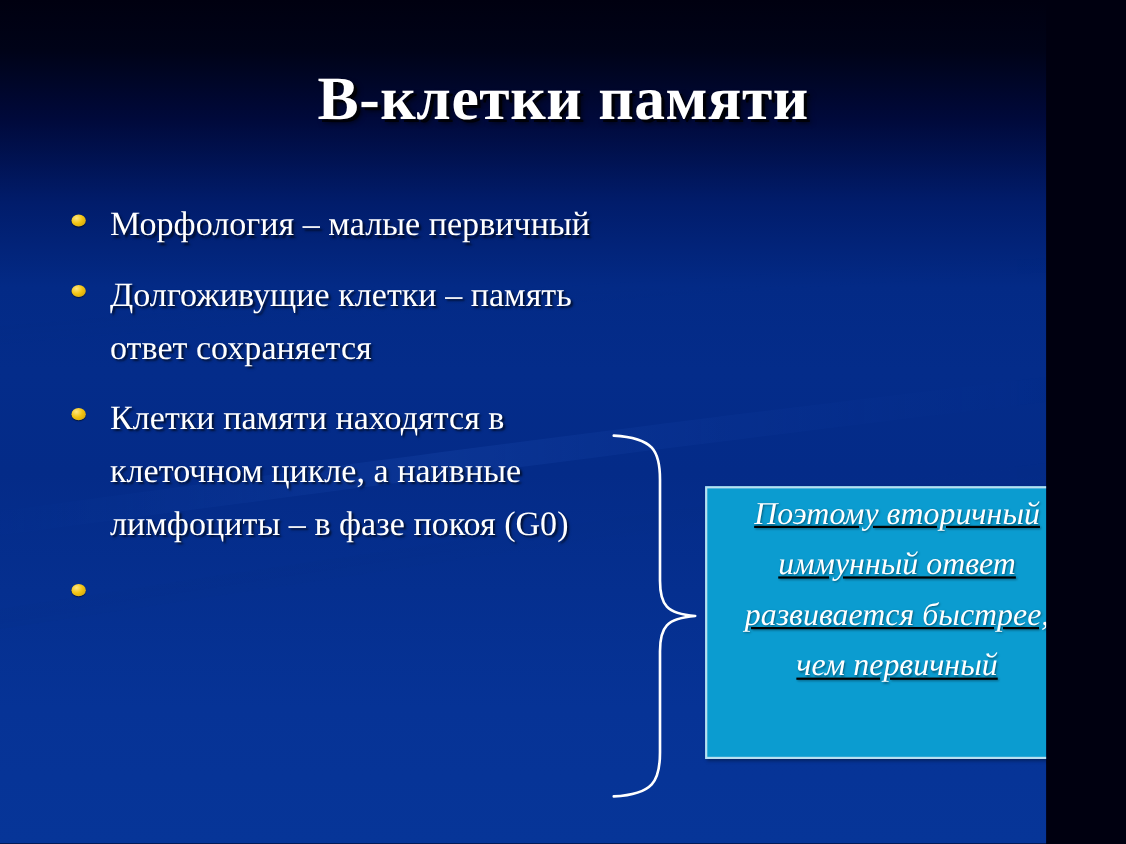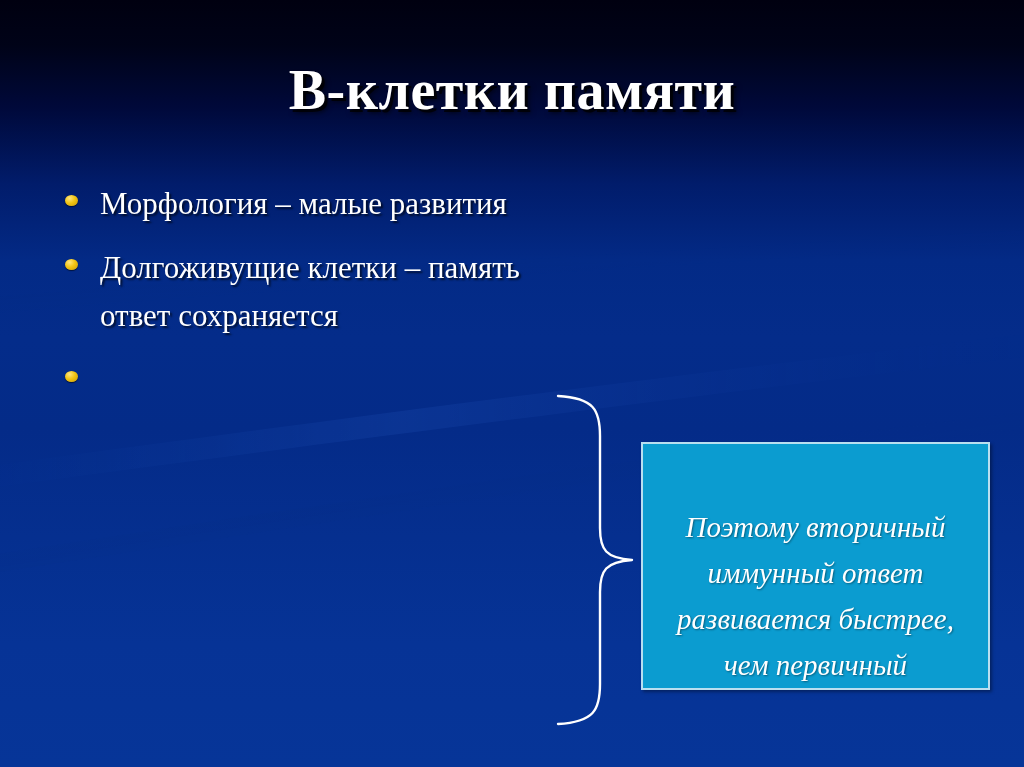--- a/index.html
+++ b/index.html
@@ -2,21 +2,21 @@
 <html><head>
 <meta charset="utf-8">
 <style>
   html, body {
     margin: 0;
     padding: 0;
     background: #000010;
   }
   #slide {
     position: relative;
-    width: 1024px;
+    width: 951px;
     height: 767px;
     overflow: hidden;
     background:
       linear-gradient(to bottom,
         #000010 0%,
         #000318 6%,
         #00093a 14%,
         #011c6b 24%,
         #032a86 34%,
         #042c8a 44%,
@@ -89,22 +89,23 @@
     position: absolute;
     left: 641px;
     top: 442px;
     width: 349px;
     height: 248px;
     background: #0b9cd0;
     border: 2px solid #b9dff0;
     box-sizing: border-box;
     box-shadow: 2px 2px 3px rgba(0,0,0,0.35);
     display: flex;
-    align-items: flex-end;
+    align-items: flex-start;
     justify-content: center;
+    text-decoration: underline;
   }
   #callout-text {
     font-style: italic;
     font-size: 29px;
     line-height: 46px;
     color: #ffffff;
     text-align: center;
     padding: 0 16px;
     text-shadow: 1px 1px 2px rgba(0,0,0,0.4);
   }
@@ -130,28 +131,32 @@
     <path d="M -40 560 C 220 520 600 460 1064 408 L 1064 424 C 600 478 220 538 -40 578 Z" fill="url(#sw2)"></path>
     <path d="M -40 300 C 300 270 700 250 1064 228 L 1064 240 C 700 264 300 286 -40 316 Z" fill="url(#sw2)" opacity="0.5"></path>
   </svg>
 
   <div id="title">В-клетки памяти</div>
 
   <div id="bullets">
 
     <div class="bullet-item">
       <span class="bullet-dot"></span>
-      <span class="bullet-text">Морфология – малые развития</span>
+      <span class="bullet-text">Морфология – малые первичный</span>
     </div>
 
     <div class="bullet-item">
       <span class="bullet-dot"></span>
       <span class="bullet-text">Долгоживущие клетки – память ответ сохраняется</span>
     </div>
 
+    <div class="bullet-item">
+      <span class="bullet-dot"></span>
+      <span class="bullet-text">Клетки памяти находятся в клеточном цикле, а наивные лимфоциты – в фазе покоя (G0)</span>
+    </div>
 
     <div class="bullet-item">
       <span class="bullet-dot"></span>
     </div>
 
   </div>
 
   <div id="brace-wrap">
     <svg width="96" height="336" viewBox="0 0 96 336">
       <path d="M 10 4

